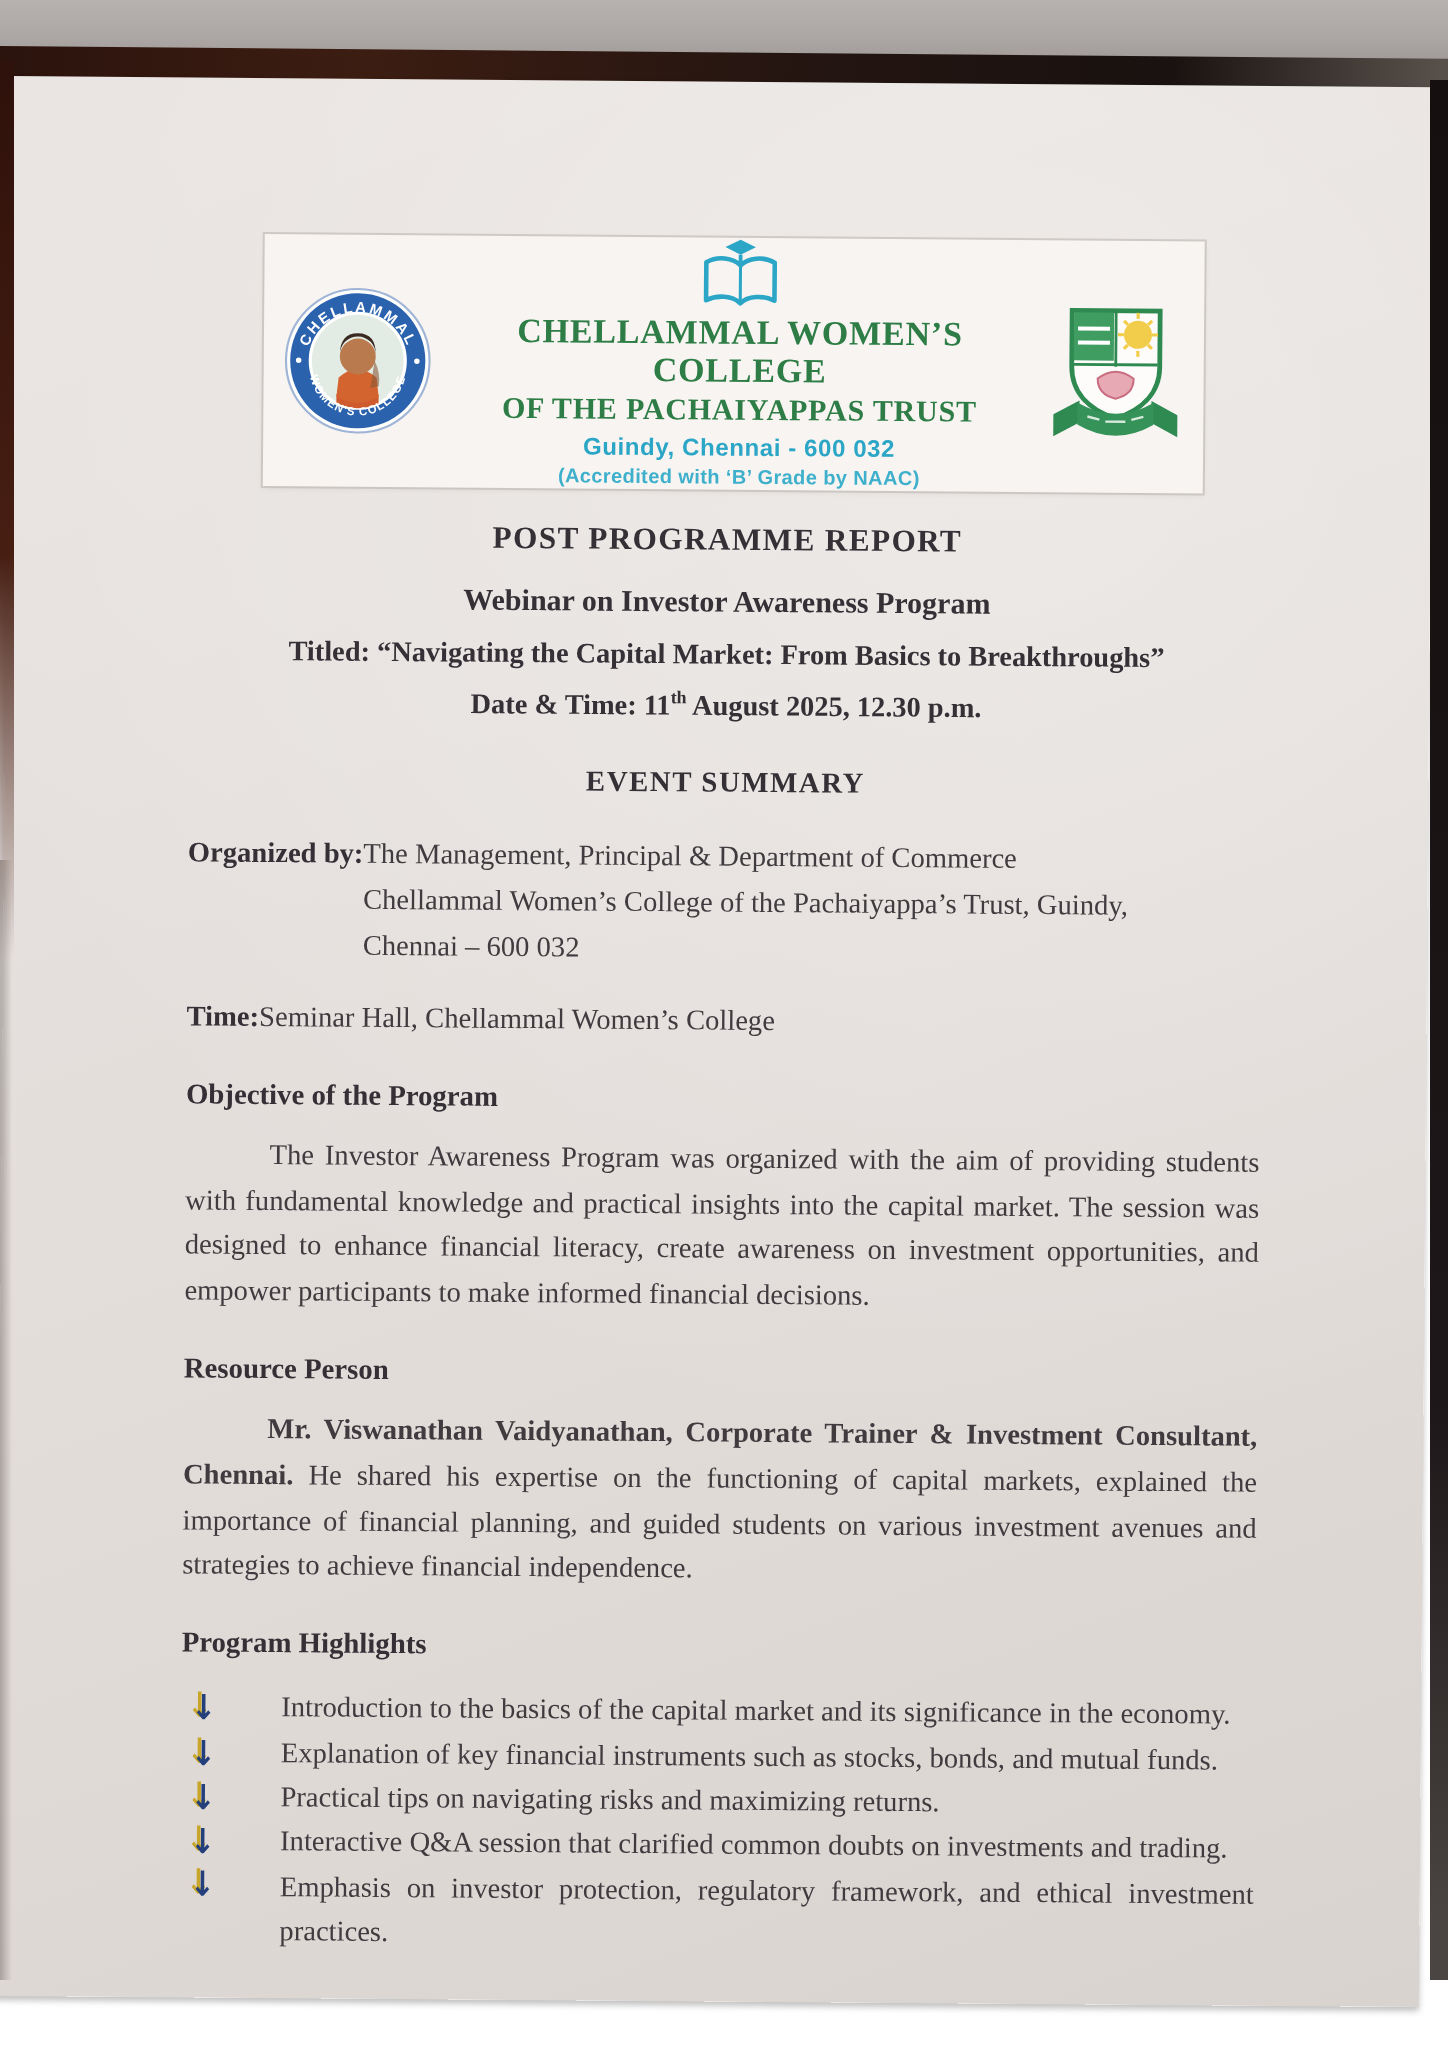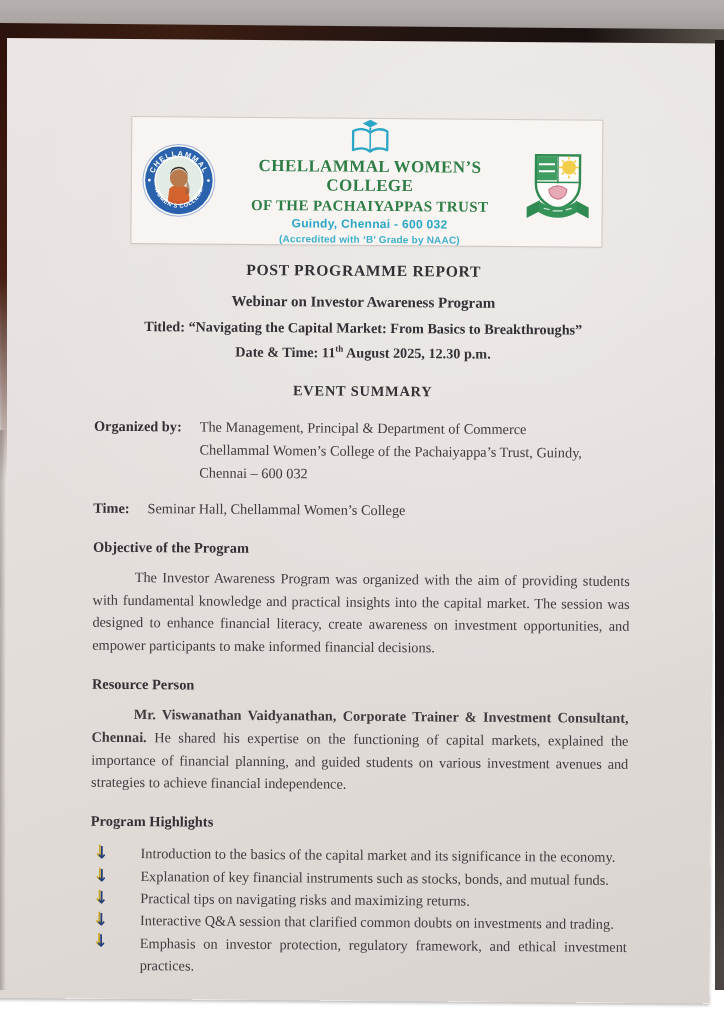--- a/index.html
+++ b/index.html
@@ -45,21 +45,21 @@
   
   .center{text-align:center;}
   .t-report{margin-top:17px;font-size:15.6px;font-weight:bold;letter-spacing:.7px;color:#343036;}
   .t-webinar{margin-top:14px;font-size:15px;font-weight:bold;color:#343036;}
   .t-titled{margin-top:9px;font-size:14.2px;font-weight:bold;color:#343036;}
   .t-date{margin-top:7px;font-size:14.2px;font-weight:bold;color:#343036;}
   .t-date sup{font-size:9px;}
   .t-event{margin-top:21px;font-size:14.4px;font-weight:bold;letter-spacing:.8px;color:#343036;}
 
   .kv{display:flex;line-height:23px;}
-  .kv-label{font-weight:bold;margin-right:18px;white-space:nowrap;color:#343036;}
+  .kv-label{font-weight:bold;margin-right:0;white-space:nowrap;color:#343036;}
   .kv-org{margin-top:17px;}
   .kv-venue{margin-top:13px;}
 
   .h-sec{margin-top:19px;font-weight:bold;font-size:14.4px;color:#343036;}
   .para{margin-top:10px;line-height:22.8px;text-align:justify;text-indent:42px;}
 
   .hl-list{list-style:none;margin:12px 0 0 0;padding:0;}
   .hl-item{display:flex;line-height:22.4px;}
   .bullet{flex:0 0 14px;margin-left:5px;margin-right:31px;
           font-family:"DejaVu Sans",sans-serif;font-weight:bold;font-size:15px;

